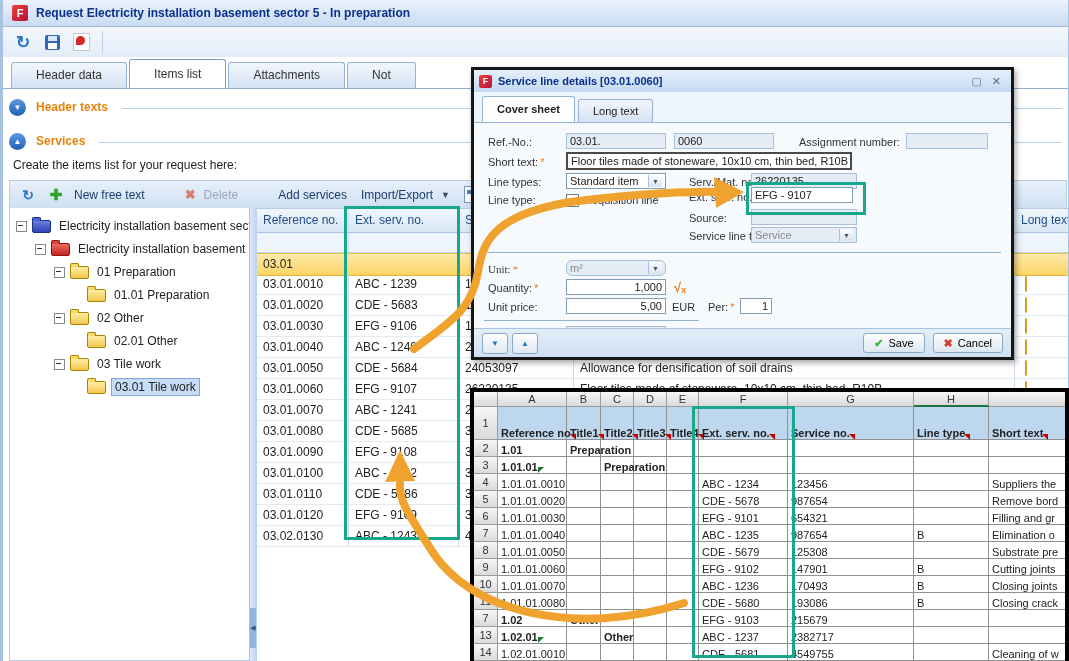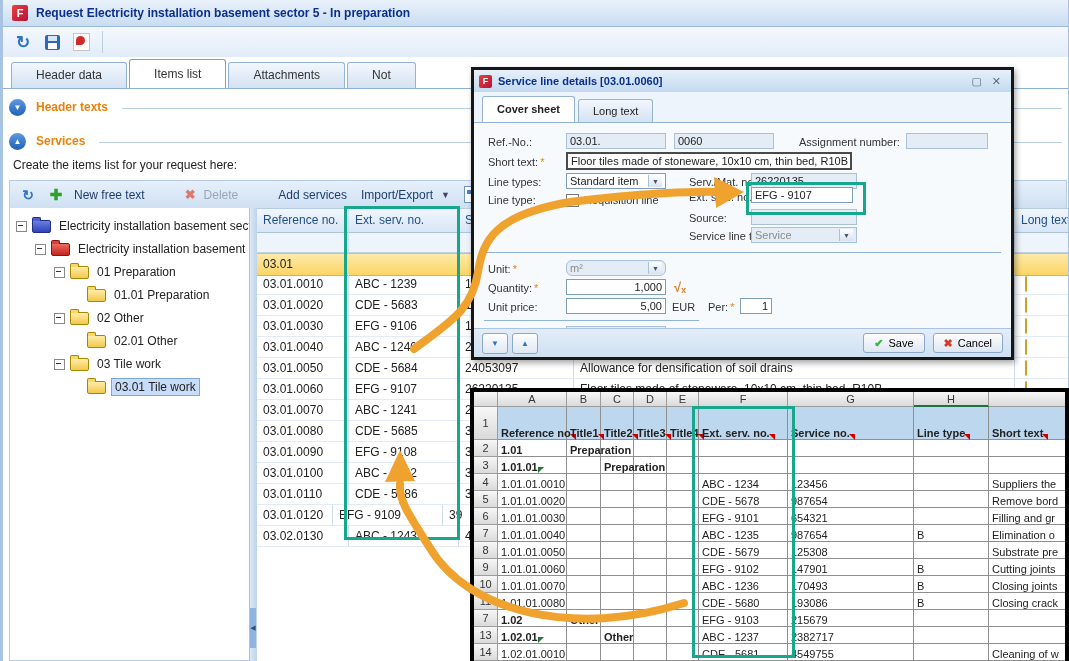--- a/index.html
+++ b/index.html
@@ -327,21 +327,21 @@
           <div class="tcell" style="width: 120px;"><span class="noteico"></span></div>
         </div>
         <div class="trow " style="top: 275px; height: 21px;">
           <div class="tcell" style="width: 92px;">03.01.0110</div>
           <div class="tcell" style="width: 110px;">CDE - 5686</div>
           <div class="tcell" style="width: 115px;">37</div>
           <div class="tcell" style="width: 441px;"></div>
           <div class="tcell" style="width: 120px;"><span class="noteico"></span></div>
         </div>
         <div class="trow " style="top: 296px; height: 21px;">
-          <div class="tcell" style="width: 76px;">03.01.0120</div>
+          <div class="tcell" style="width: 92px;">03.01.0120</div>
           <div class="tcell" style="width: 110px;">EFG - 9109</div>
           <div class="tcell" style="width: 115px;">39</div>
           <div class="tcell" style="width: 441px;"></div>
           <div class="tcell" style="width: 120px;"><span class="noteico"></span></div>
         </div>
         <div class="trow " style="top: 317px; height: 21px;">
           <div class="tcell" style="width: 92px;">03.02.0130</div>
           <div class="tcell" style="width: 110px;">ABC - 1243</div>
           <div class="tcell" style="width: 115px;">41</div>
           <div class="tcell" style="width: 441px;"></div>
@@ -415,21 +415,21 @@
     <div class="drow" style="top:157px;left:215px;">
         <span class="dlabel">Service line type:</span>
       </div>
     <div class="fld ro gray" style="position:absolute;top:157px;left:277px;width:106px;">
         <span>Service</span>
         <span class="combo-arrow">▼</span>
       </div>
 
     <div class="ddiv" style="top:182px;left:10px;right:10px;"></div>
 
-    <div class="drow" style="top:190px;left:14px;">
+    <div class="drow" style="top:190px;left:14px;font-family:Liberation Serif, serif;">
         <span class="dlabel">Unit:</span>
         <span class="req">*</span>
       </div>
     <div class="fld ro gray" style="position:absolute;top:190px;left:92px;width:100px;border-radius:6px;">
         <span>m²</span>
         <span class="combo-arrow">▼</span>
       </div>
 
     <div class="drow" style="top:209px;left:14px;">
         <span class="dlabel">Quantity:</span>

